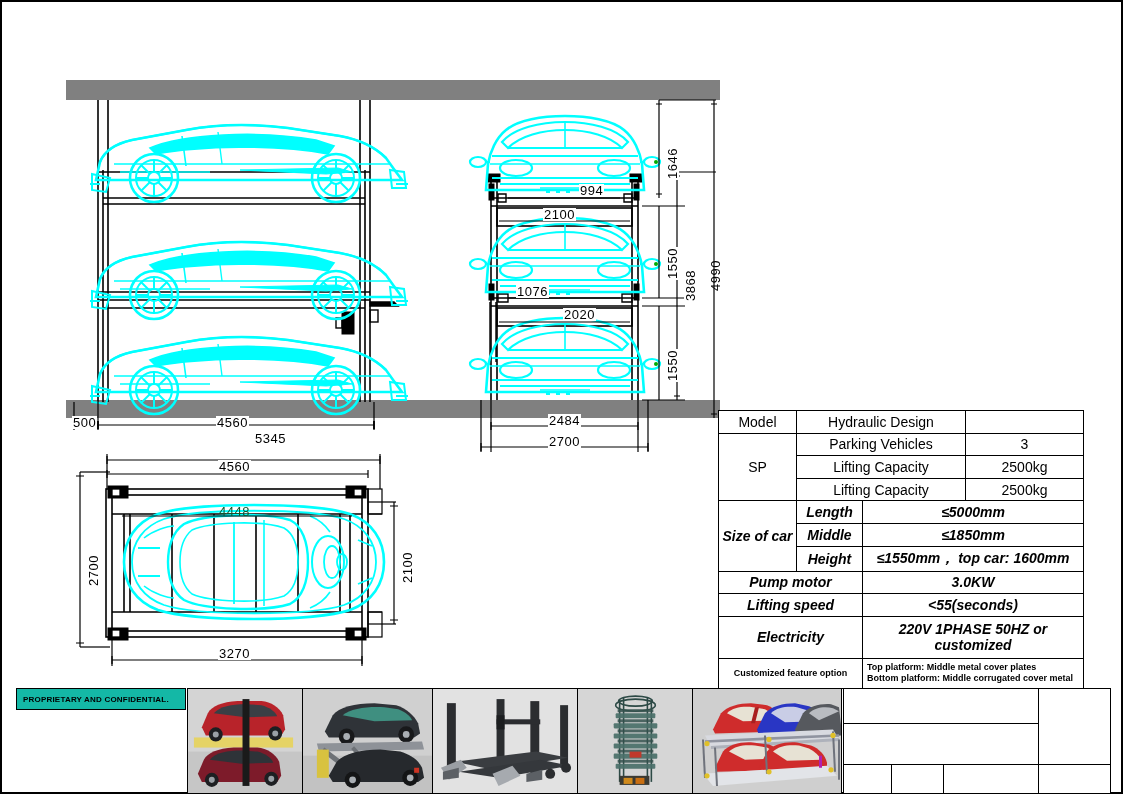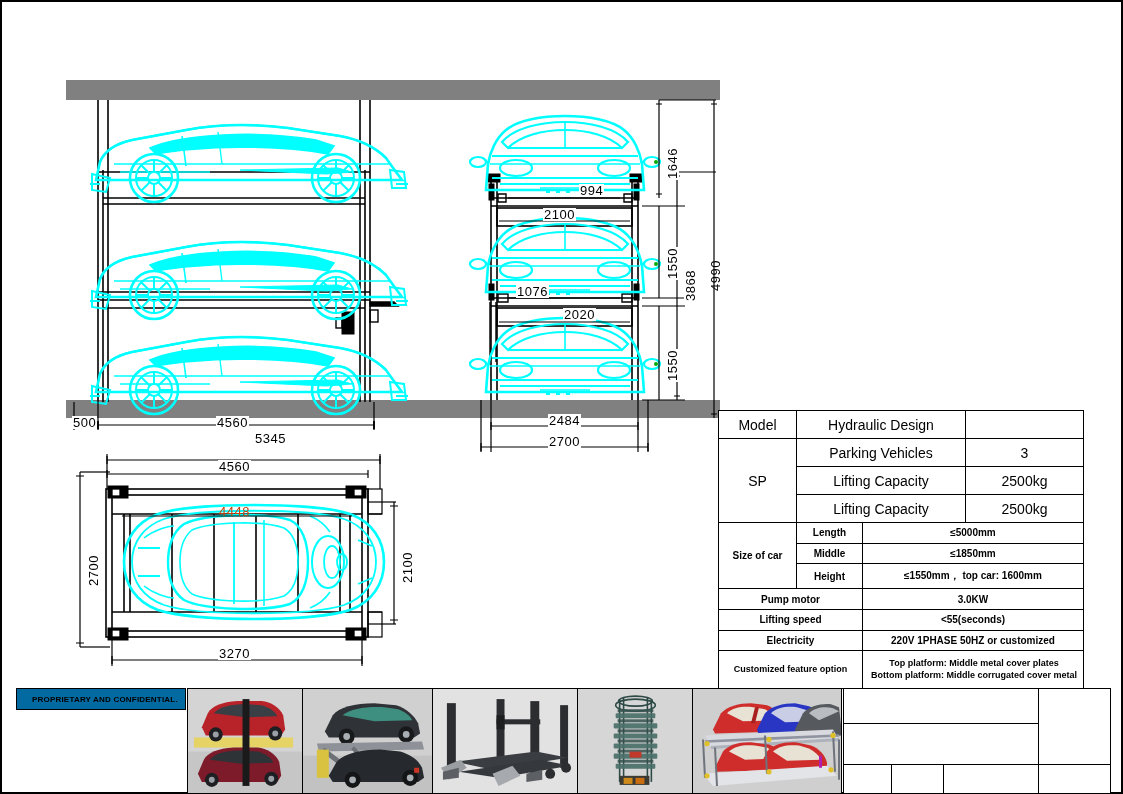--- a/index.html
+++ b/index.html
@@ -51,42 +51,42 @@
     background: #fff;
   }
   #spec-table td {
     border: 1.4px solid #000;
     color: #000;
     text-align: center;
     vertical-align: middle;
     padding: 1px 2px;
   }
   .t-big { font-size: 14px; }
-  .t-small { font-size: 10px; font-weight: bold; }
+  .t-small { font-size: 14px; font-weight: bold; font-style: italic; }
   .t-xsmall { font-size: 9px; font-weight: bold; line-height: 1.25; }
 
   
   #footer {
     position: absolute;
     left: 14px; top: 686px;
     width: 1095px; height: 106px;
   }
   #prop-box {
     position: absolute;
     left: 0; top: 0;
     width: 170px; height: 22px;
     border: 1.6px solid #000;
     font-size: 8px;
     font-weight: bold;
     color: #000;
     display: flex;
     align-items: center;
-    padding-left: 15px;
+    padding-left: 6px;
     letter-spacing: 0.2px;
-    background: #0369a1;
+    background: #14b8a6;
   }
   #img-strip {
     position: absolute;
     left: 171px; top: 0;
     width: 655px; height: 106px;
     border: 1.8px solid #000;
     display: flex;
     background: #fff;
   }
   .photo {
@@ -424,21 +424,21 @@
   <span class="dim" style="left:541px; top:306px;margin-left:20px;">2020</span>
   <span class="dim vert" style="left:664px; top:278px;">1550</span>
   <span class="dim vert" style="left:664px; top:380px;">1550</span>
   <span class="dim vert" style="left:682px; top:300px;">3868</span>
   <span class="dim vert nobg" style="left:707px; top:290px;">4990</span>
   <span class="dim" style="left:546px; top:412px;">2484</span>
   <span class="dim" style="left:546px; top:433px;">2700</span>
 
   <span class="dim" style="left:228px; top:430px;margin-left:24px;">5345</span>
   <span class="dim" style="left:216px; top:458px;">4560</span>
-  <span class="dim nobg" style="left:216px; top:503px; color:#c2410c;">4448</span>
+  <span class="dim nobg" style="left:216px; top:503px; color:#14532d;">4448</span>
   <span class="dim" style="left:216px; top:645px;">3270</span>
   <span class="dim vert" style="left:85px; top:585px;">2700</span>
   <span class="dim vert" style="left:399px; top:582px;">2100</span>
 
   <table id="spec-table">
     <tbody>
         <tr>
       <td class="t-big" style="width:78px;">Model</td>
       <td class="t-big" colspan="2" style="width:170px;">Hydraulic Design</td>
       <td style="width:118px;"></td>
@@ -476,21 +476,21 @@
     <tr>
       <td class="t-small" colspan="2">Lifting     speed</td>
       <td class="t-small" colspan="2">&lt;55(seconds)</td>
     </tr>
     <tr>
       <td class="t-small" colspan="2">Electricity</td>
       <td class="t-small" colspan="2">220V 1PHASE 50HZ or customized</td>
     </tr>
     <tr>
       <td class="t-xsmall" colspan="2">Customized feature option</td>
-      <td class="t-xsmall" colspan="2" style="text-align:center; padding-left:4px;">
+      <td class="t-xsmall" colspan="2" style="text-align:left; padding-left:4px;">
         <div>Top platform: Middle metal cover plates</div>
         <div>Bottom platform: Middle  corrugated cover metal</div>
       </td>
     </tr>
   </tbody>
     </table>
 
   <div id="footer">
 
     <div id="prop-box">PROPRIETARY AND CONFIDENTIAL.</div>

